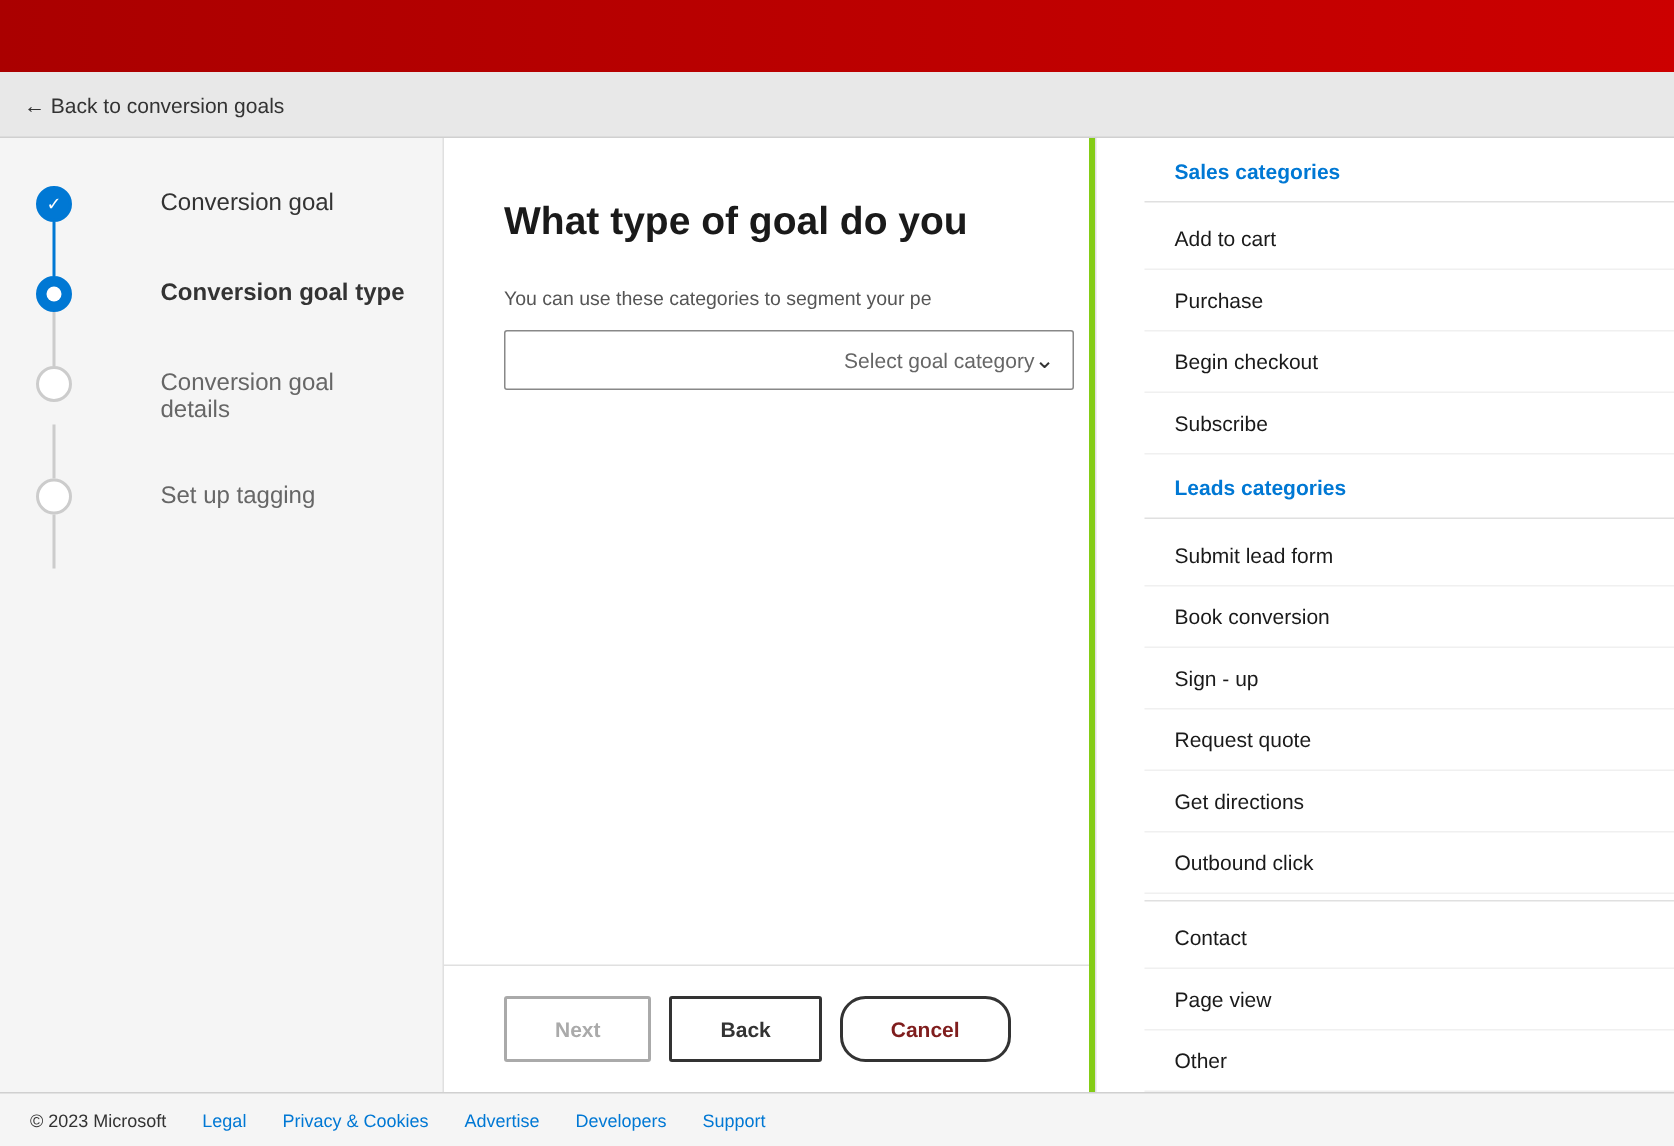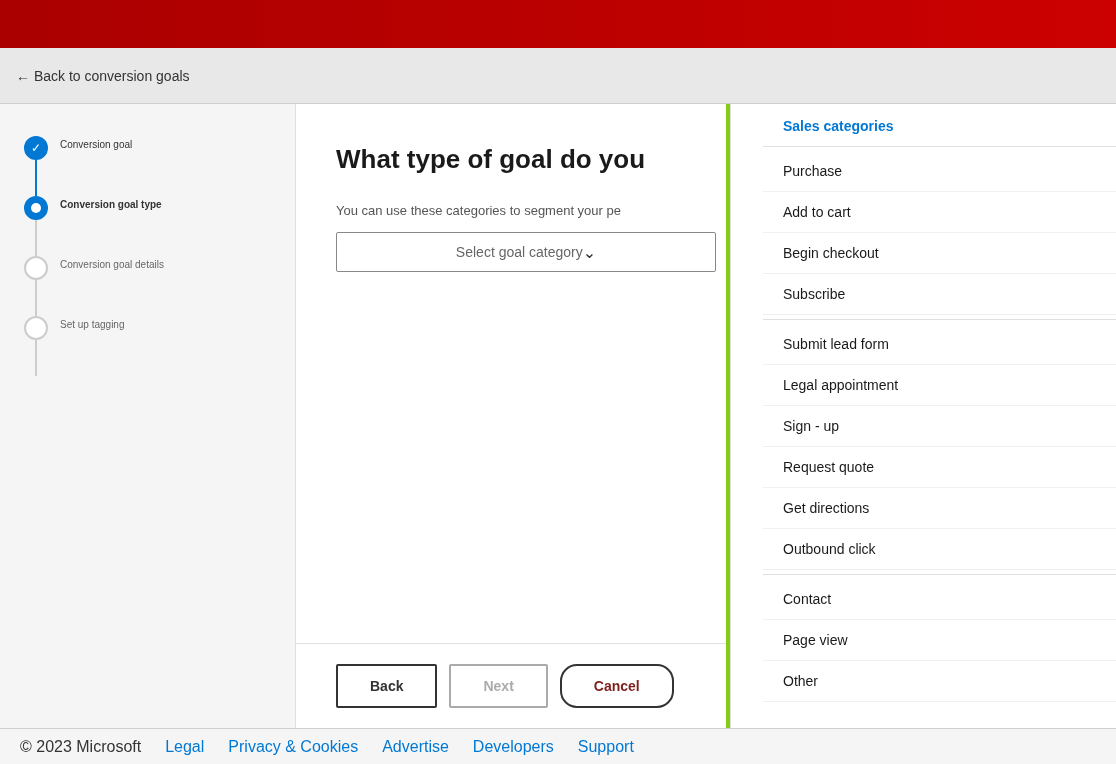--- a/index.html
+++ b/index.html
@@ -9,21 +9,21 @@
     .top-bar {
       height: 48px;
       background: linear-gradient(to right, #a00, #c00);
       flex-shrink: 0;
     }
 
     
     .back-nav {
       background: #e8e8e8;
       padding: 0 16px;
-      height: 56px;
+      height: 44px;
       display: flex;
       align-items: center;
       flex-shrink: 0;
       border-bottom: 1px solid #d0d0d0;
     }
     .back-link {
       color: #333;
       font-size: 14px;
       cursor: pointer;
       display: flex;
@@ -83,23 +83,24 @@
     .step-circle.completed {
       background: #0078d4;
       border-color: #0078d4;
       color: white;
     }
     .step-circle.active {
       background: #0078d4;
       border-color: #0078d4;
     }
     .step-label {
-      font-size: 10px;
+      font-size: 16px;
       color: #333;
       padding-top: 3px;
+      margin-left: 47px;
     }
     .step-label.bold { font-weight: 600; }
     .step-label.light { color: #666; }
 
     
     .center-content {
       flex: 1;
       background: white;
       display: flex;
       flex-direction: column;
@@ -147,21 +148,21 @@
       margin-bottom: 14px;
     }
     .select-dropdown {
       width: 380px;
       height: 40px;
       border: 1px solid #888;
       border-radius: 2px;
       background: white;
       display: flex;
       align-items: center;
-      justify-content: center;
+      justify-content: flex-end;
       padding: 0 12px;
       cursor: pointer;
       font-size: 14px;
       color: #666;
     }
     .chevron-down {
       font-size: 16px;
       color: #333;
     }
 
@@ -226,21 +227,21 @@
     
     .footer {
       height: 36px;
       background: #f5f5f5;
       border-top: 1px solid #d0d0d0;
       display: flex;
       align-items: center;
       padding: 0 20px;
       gap: 24px;
       flex-shrink: 0;
-      font-size: 16px;
+      font-size: 12px;
     }
     .footer-copyright { color: #333; }
     .footer-link { color: #0078d4; cursor: pointer; text-decoration: none; }
   </style>
 </head>
 <body>
 
 <div class="top-bar"></div>
 
 <div class="back-nav">
@@ -287,38 +288,39 @@
 
       <div class="field-description">You can use these categories to segment your pe</div>
 
       <div class="select-dropdown">
         <span>Select goal category</span>
         <span class="chevron-down">⌄</span>
       </div>
     </div>
 
     <div class="bottom-actions">
+      <button class="btn btn-next" disabled="">Next</button>
       <button class="btn">Back</button>
-      <button class="btn btn-next" disabled="">Next</button>
       <button class="btn btn-cancel">Cancel</button>
     </div>
   </div>
 
   <div class="dropdown-panel">
 
     <div class="category-section-header">Sales categories</div>
     <div class="section-divider"></div>
+    <div class="category-item">Add to cart</div>
     <div class="category-item">Purchase</div>
-    <div class="category-item">Add to cart</div>
     <div class="category-item">Begin checkout</div>
     <div class="category-item">Subscribe</div>
 
+    <div class="category-section-header">Leads categories</div>
     <div class="section-divider"></div>
     <div class="category-item">Submit lead form</div>
-    <div class="category-item">Legal appointment</div>
+    <div class="category-item">Book conversion</div>
     <div class="category-item">Sign - up</div>
     <div class="category-item">Request quote</div>
     <div class="category-item">Get directions</div>
     <div class="category-item">Outbound click</div>
 
     <div class="section-divider"></div>
     <div class="category-item">Contact</div>
     <div class="category-item">Page view</div>
     <div class="category-item">Other</div>
 

